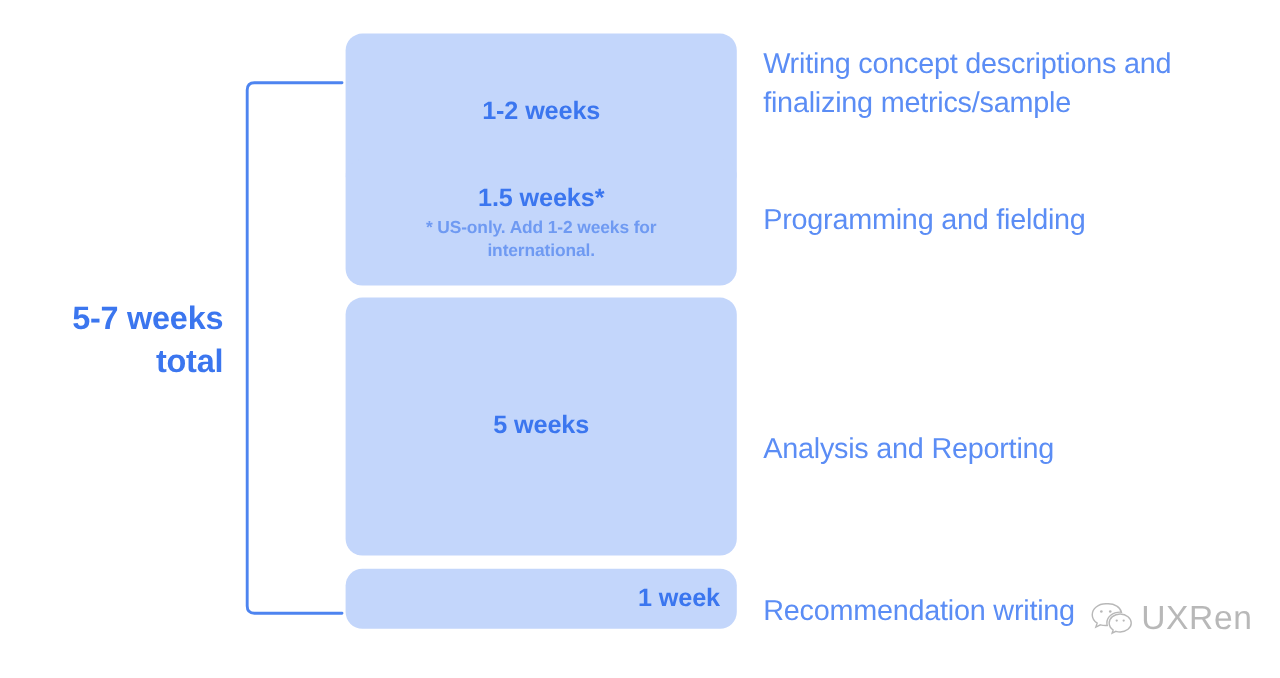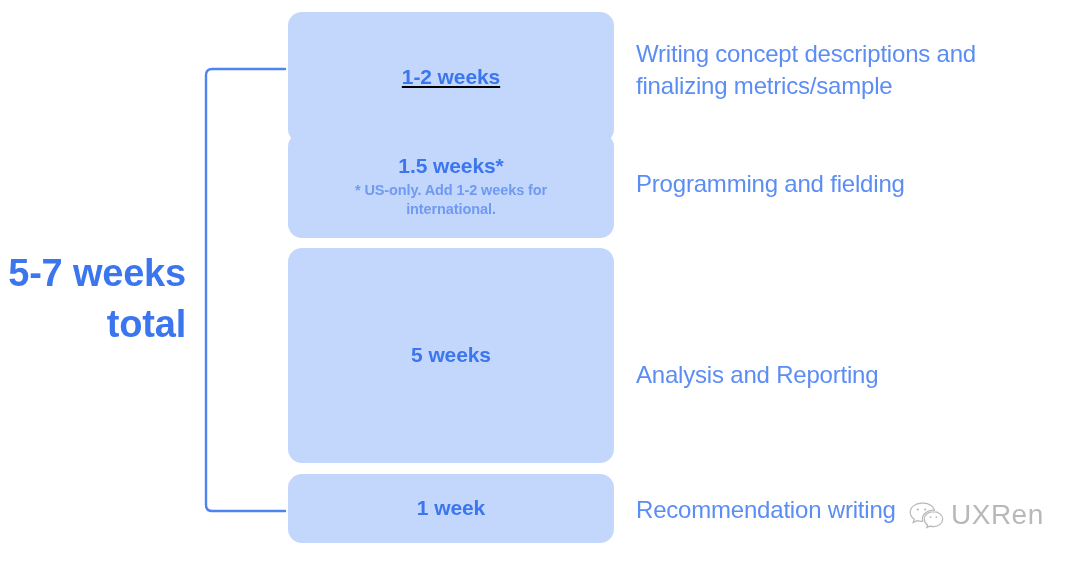--- a/index.html
+++ b/index.html
@@ -23,21 +23,21 @@
     height: 565px;
   }
 
   
   .total-label {
     position: absolute;
     left: 0px;
     top: 248px;
     width: 186px;
     text-align: right;
-    font-size: 38px;
+    font-size: 27px;
     font-weight: bold;
     line-height: 1.33;
     letter-spacing: -0.2px;
     color: #3b76ef;
     white-space: pre-line;
   }
 
   
   .bracket {
     position: absolute;
@@ -120,34 +120,34 @@
   <div class="total-label">5-7 weeks
 total</div>
 
   <div class="bracket">
     <svg width="90" height="460" viewBox="0 0 90 460">
       <path d="M 85 9 L 12 9 Q 6 9 6 15 L 6 445 Q 6 451 12 451 L 85 451" fill="none" stroke="#4d84f0" stroke-width="2.4" stroke-linecap="round" stroke-linejoin="round"></path>
     </svg>
   </div>
 
   <div class="phase-row" id="rows">
-      <div class="phase-box" style="top: 12px; height: 131px; text-decoration: underline;">
+      <div class="phase-box" style="top: 28px; height: 131px;">
         <div class="phase-duration">1-2 weeks</div>
       </div>
       <div class="phase-label" style="top: 38px;">Writing concept descriptions and finalizing metrics/sample</div>
       <div class="phase-box" style="top: 133px; height: 105px;">
         <div class="phase-duration">1.5 weeks*</div>
         <div class="phase-note">* US-only. Add 1-2 weeks for international.</div>
       </div>
       <div class="phase-label" style="top: 168px;">Programming and fielding</div>
       <div class="phase-box" style="top: 248px; height: 215px;">
         <div class="phase-duration">5 weeks</div>
       </div>
       <div class="phase-label" style="top: 342px; margin-top: 17px;">Analysis and Reporting</div>
-      <div class="phase-box" style="top: 474px; height: 69px;">
+      <div class="phase-box" style="top: 474px; height: 50px; align-items: flex-end;">
         <div class="phase-duration">1 week</div>
       </div>
       <div class="phase-label" style="top: 494px;">Recommendation writing</div>
     </div>
 
   <div class="watermark">
     <svg class="wechat-icon" width="38" height="30" viewBox="0 0 38 30">
       <path d="M13.5 3.2C7.2 3.2 2.2 7.3 2.2 12.3c0 2.8 1.6 5.3 4.1 7l-1.1 3.3 3.8-1.9c1.4.4 2.9.6 4.5.6.4 0 .8 0 1.2-.1-.2-.7-.3-1.4-.3-2.1 0-5 4.9-9 10.9-9 .4 0 .8 0 1.2.1-.9-4.1-5.6-7-11-7z" fill="none" stroke="#8e8e8e" stroke-width="1.2"></path>
       <circle cx="9.8" cy="9.6" r="1.1" fill="#8e8e8e"></circle>
       <circle cx="17.2" cy="9.6" r="1.1" fill="#8e8e8e"></circle>

